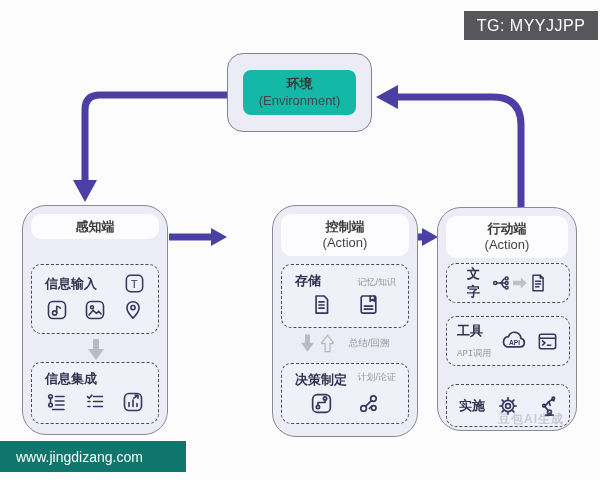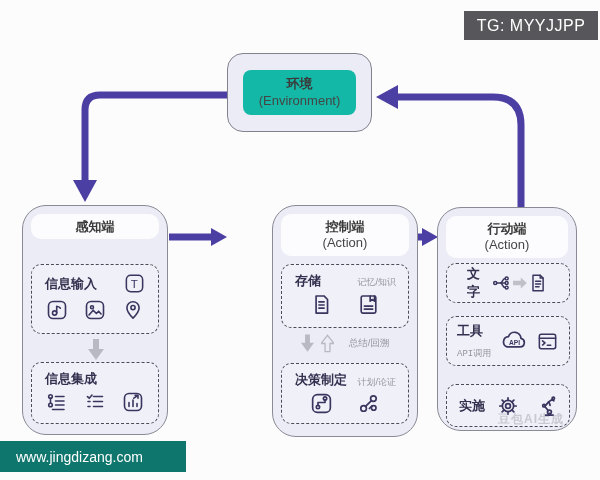--- a/index.html
+++ b/index.html
@@ -54,21 +54,21 @@
   .p-integ .r1{padding:6px 0 0 13px;}
   .p-integ .r2{display:flex;align-items:center;justify-content:space-between;padding:2px 13px 0;}
 
   
   .b-storage{left:8px;top:58px;width:128px;height:64px;}
   .b-storage .r1{display:flex;align-items:baseline;justify-content:space-between;padding:7px 12px 0 13px;gap:24px;}
   .b-storage .r2{display:flex;align-items:center;justify-content:center;gap:22px;padding-top:2px;}
   .b-loop{position:absolute;left:8px;top:128px;width:128px;display:flex;align-items:center;justify-content:center;gap:7px;}
   .b-loop .sub-note{font-size:9.5px;margin-left:8px;}
   .b-decision{left:8px;top:157px;width:128px;height:61px;}
-  .b-decision .r1{display:flex;align-items:flex-end;justify-content:space-between;padding:7px 12px 0 13px;}
+  .b-decision .r1{display:flex;align-items:flex-start;justify-content:space-between;padding:7px 12px 0 13px;}
   .b-decision .r2{display:flex;align-items:center;justify-content:center;gap:22px;padding-top:2px;}
 
   
   .a-text{left:8px;top:55px;width:124px;height:40px;display:flex;align-items:center;justify-content:space-between;padding:0 20px;}
   .a-tool{left:8px;top:108px;width:124px;height:50px;display:flex;align-items:center;justify-content:space-between;padding:0 10px;}
   .a-tool .lbl{display:flex;flex-direction:column;gap:7px;font-family:Liberation Mono, monospace;}
   .a-impl{left:8px;top:176px;width:124px;height:43px;display:flex;align-items:center;justify-content:space-between;padding:0 12px;}
 </style>
 </head>
 <body>

